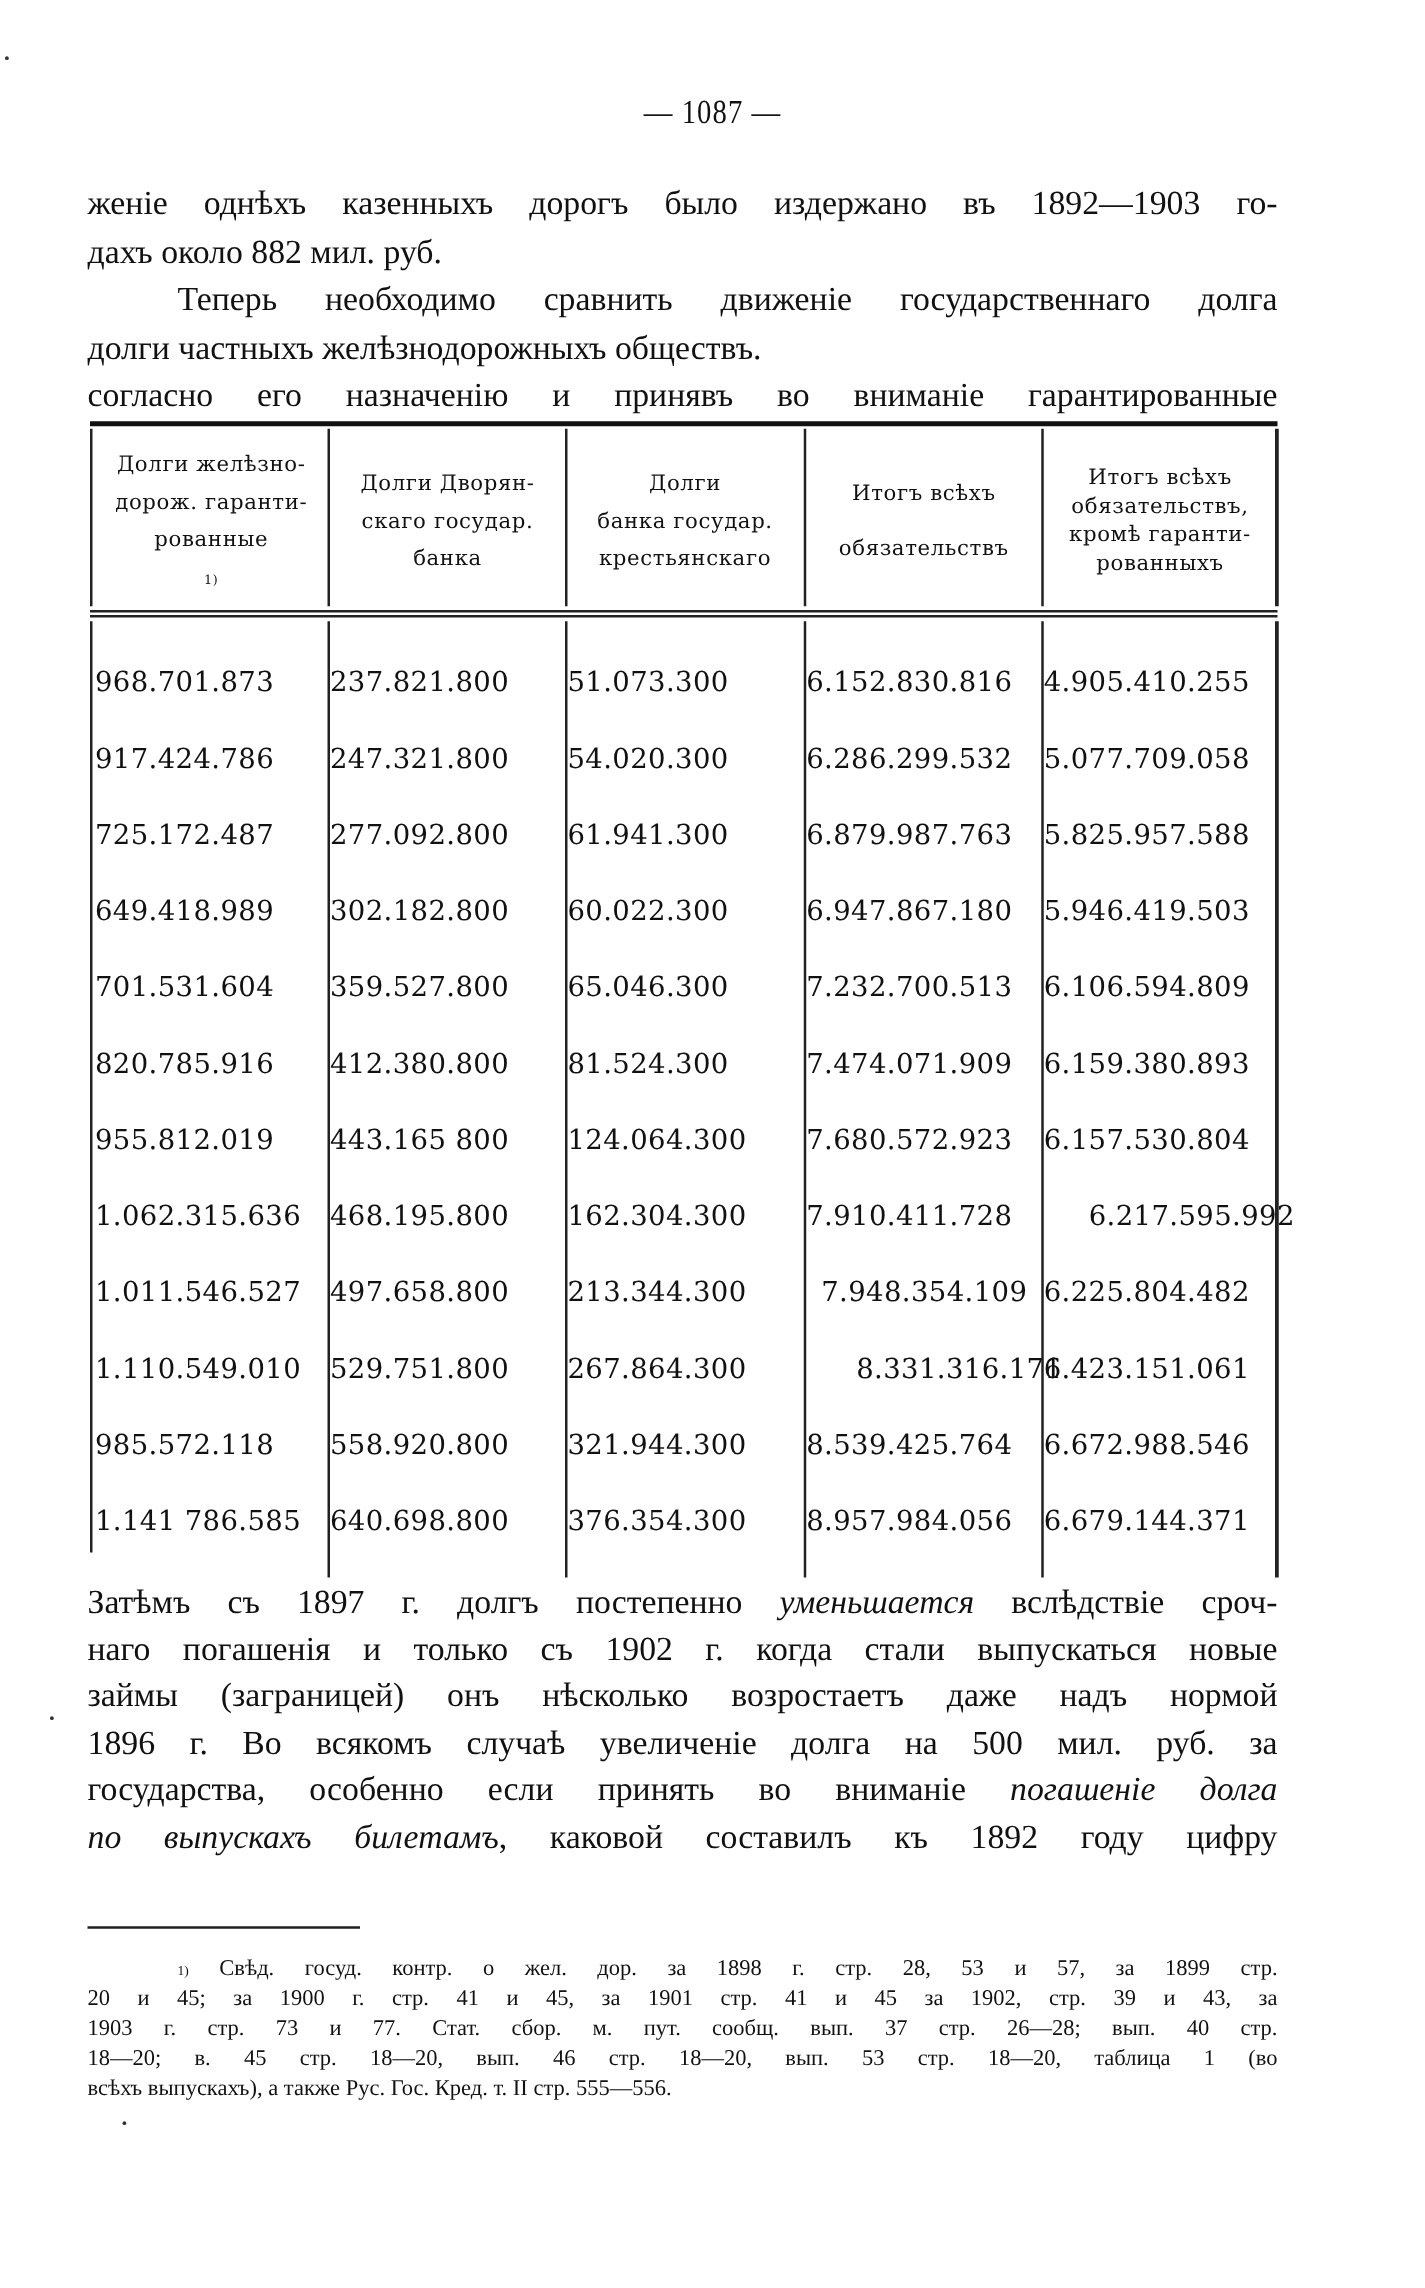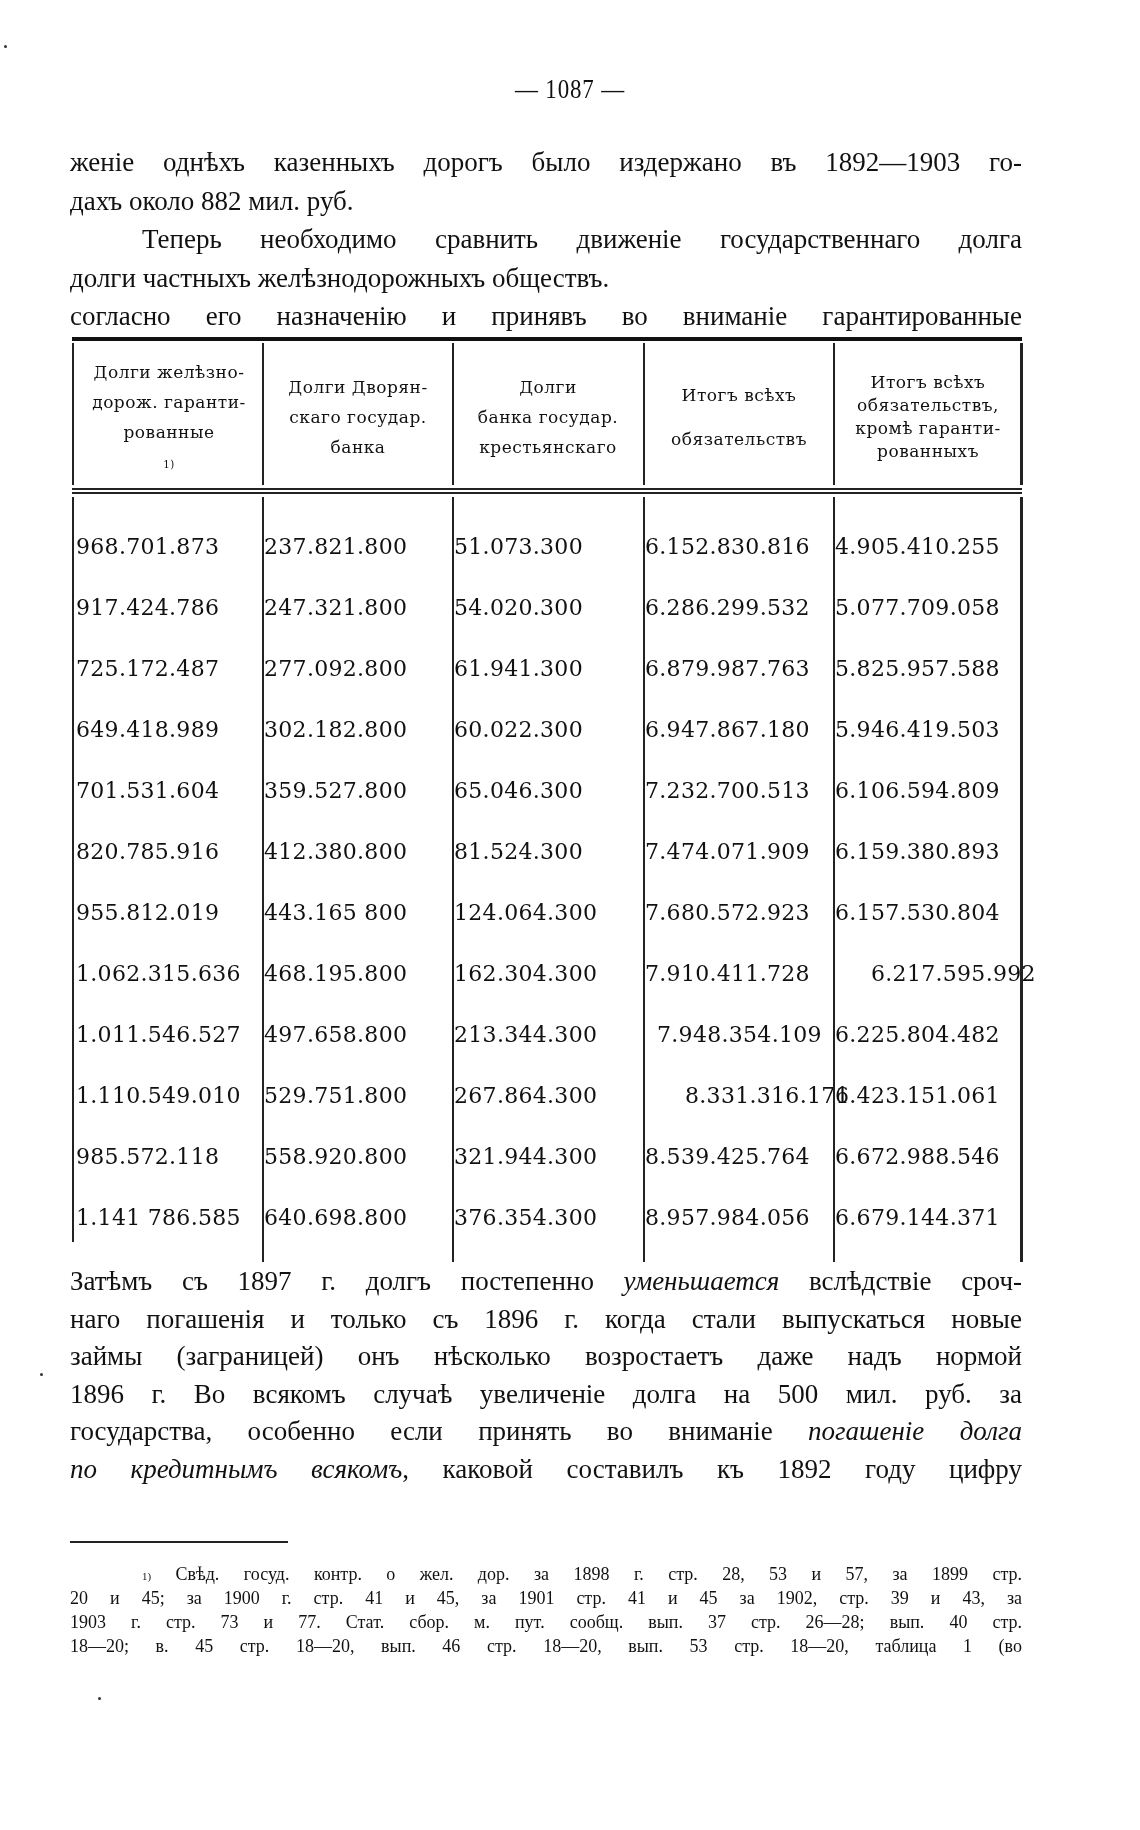--- a/index.html
+++ b/index.html
@@ -185,30 +185,31 @@
     <div class="vline" style="left: 571px; top: 6px; height: 142px;"></div>
     <div class="vline" style="left: 571px; top: 160px; height: 765px;"></div>
     <div class="vline" style="left: 761px; top: 6px; height: 142px;"></div>
     <div class="vline" style="left: 761px; top: 160px; height: 765px;"></div>
     <div class="vline" style="left: 948px; top: 6px; height: 142px; width: 3px;"></div>
     <div class="vline" style="left: 948px; top: 160px; height: 765px; width: 3px;"></div>
   </div>
 
 <div id="p2" class="para">
     <span class="line"><span>Затѣмъ съ 1897 г. долгъ постепенно </span><span class="ital">уменьшается</span><span> вслѣдствіе сроч-</span></span>
-    <span class="line"><span>наго погашенія и только съ 1896 г. когда стали выпускаться новые</span></span>
+    <span class="line"><span>наго погашенія и только съ 1902 г. когда стали выпускаться новые</span></span>
     <span class="line"><span>займы (заграницей) онъ нѣсколько возростаетъ даже надъ нормой</span></span>
     <span class="line"><span>1896 г. Во всякомъ случаѣ увеличеніе долга на 500 мил. руб. за</span></span>
     <span class="line"><span>государства, особенно если принять во вниманіе </span><span class="ital">погашеніе долга</span></span>
-    <span class="line"><span class="ital">по кредитнымъ всякомъ</span><span>, каковой составилъ къ 1892 году цифру</span></span>
+    <span class="line"><span class="ital">по выпускахъ билетамъ</span><span>, каковой составилъ къ 1892 году цифру</span></span>
   </div>
 
 <div class="fn-rule"></div>
 <div class="footnote">
   <span class="line indent" style="letter-spacing: -0.000205592px;"><sup>1)</sup> <span>Свѣд. госуд. контр. о жел. дор. за 1898 г. стр. 28, 53 и 57, за 1899 стр.</span></span>
   <span class="line"><span>20 и 45; за 1900 г. стр. 41 и 45, за 1901 стр. 41 и 45 за 1902, стр. 39 и 43, за</span></span>
   <span class="line"><span>1903 г. стр. 73 и 77. Стат. сбор. м. пут. сообщ. вып. 37 стр. 26—28; вып. 40 стр.</span></span>
   <span class="line"><span>18—20; в. 45 стр. 18—20, вып. 46 стр. 18—20, вып. 53 стр. 18—20, таблица 1 (во</span></span>
+  <span class="line last"><span>всѣхъ выпускахъ), а также Рус. Гос. Кред. т. II стр. 555—556.</span></span>
 </div>
 
 <div class="speck" style="left:4px;top:45px;"></div>
 <div class="speck" style="left:40px;top:1373px;"></div>
 <div class="speck" style="left:98px;top:1697px;"></div>
 
 </body></html>

